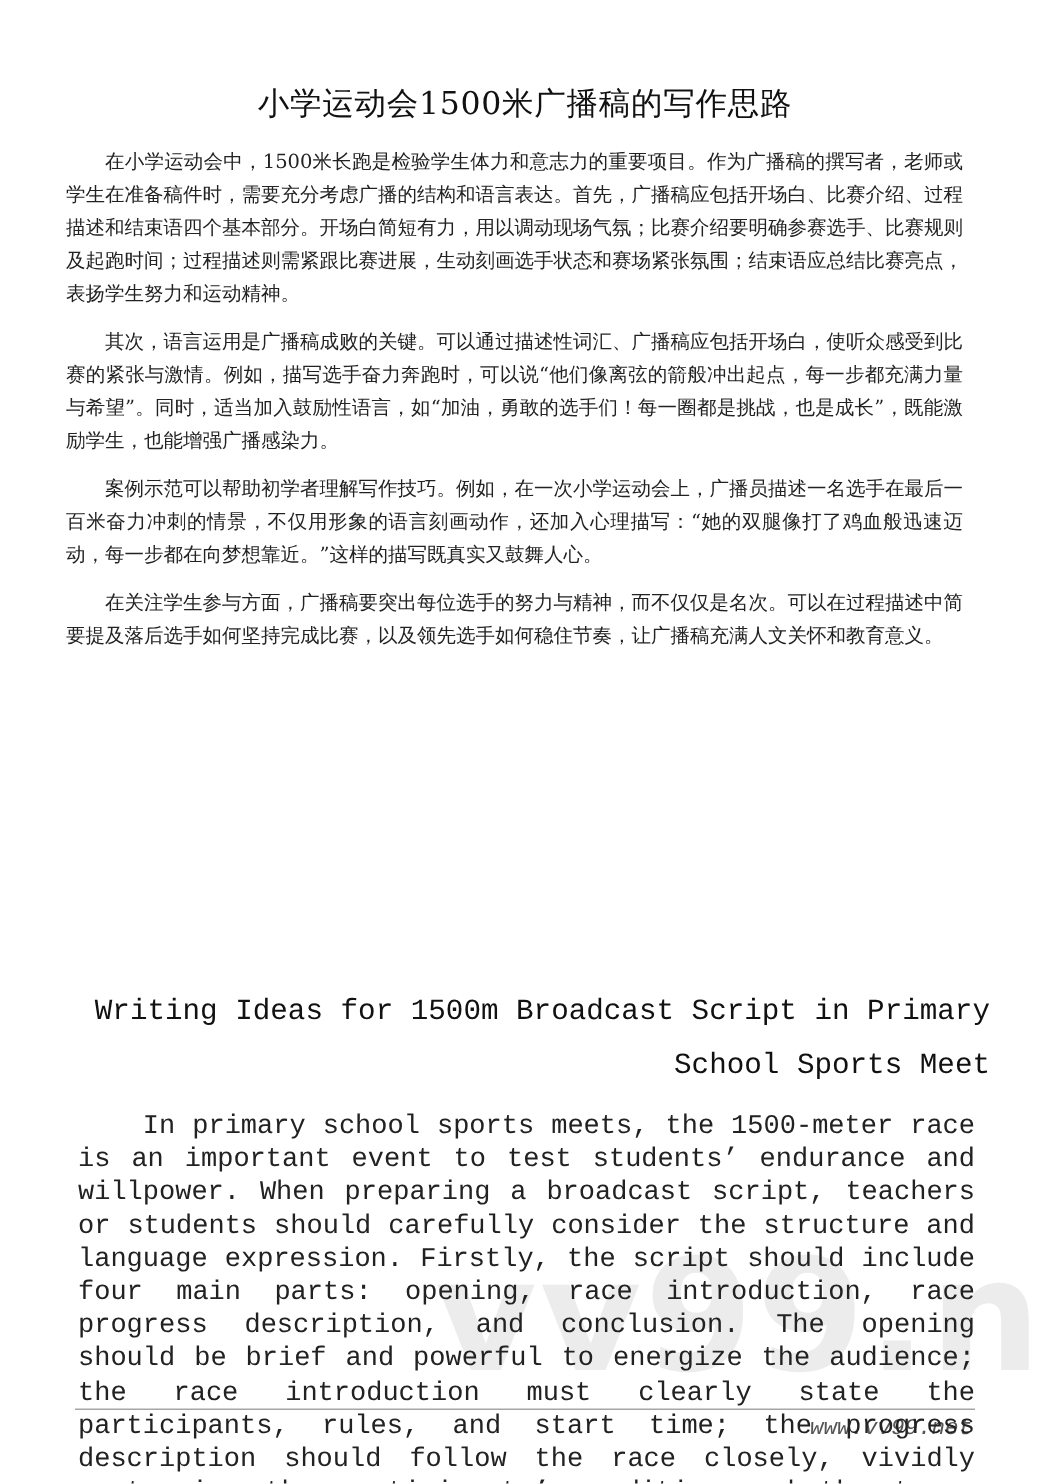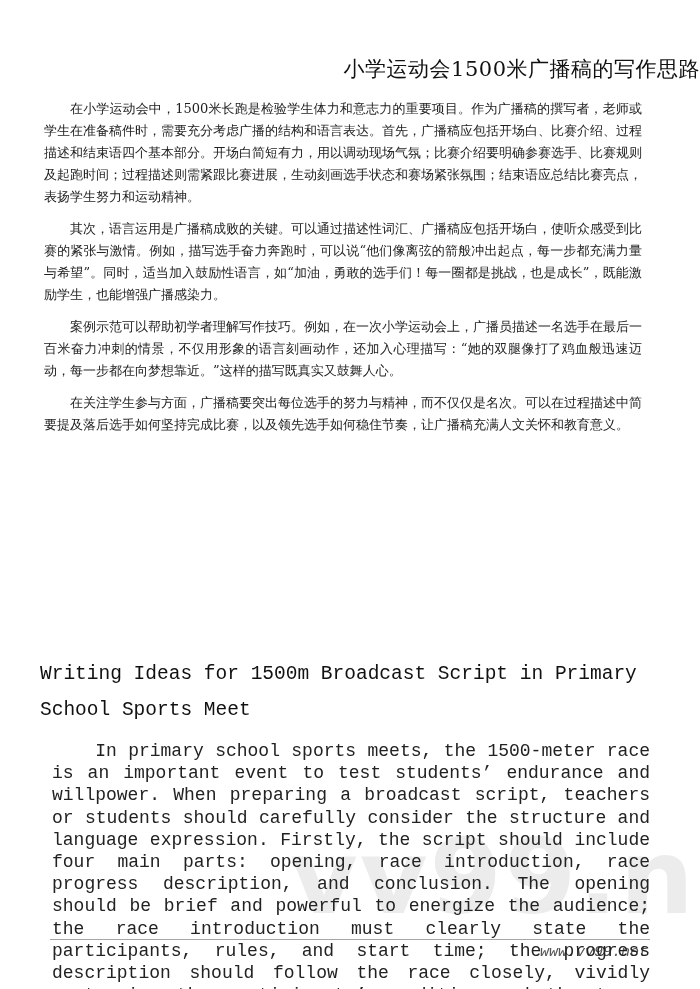--- a/index.html
+++ b/index.html
@@ -18,21 +18,21 @@
       position: absolute;
       left: 0; top: 0;
       width: 700px;
       height: 989px;
     }
     .zh-title {
       position: absolute;
       left: 0;
       top: 54px;
       width: 700px;
-      text-align: right;
+      text-align: center;
       font-family: "DejaVu Serif", "Liberation Serif", serif;
       font-size: 21px;
       line-height: 30px;
       color: #111;
       letter-spacing: 0.5px;
     }
     .zh-body {
       position: absolute;
       left: 44px;
       top: 98px;
@@ -45,21 +45,21 @@
     }
     .zh-body p {
       margin: 0 0 10px 0;
       text-indent: 2em;
     }
     .en-title {
       position: absolute;
       left: 40px;
       top: 656px;
       width: 620px;
-      text-align: left;
+      text-align: right;
       font-family: "Liberation Mono", "DejaVu Sans Mono", monospace;
       font-size: 19.5px;
       line-height: 36px;
       color: #111;
     }
     .en-body {
       position: absolute;
       left: 52px;
       top: 740px;
       width: 598px;

